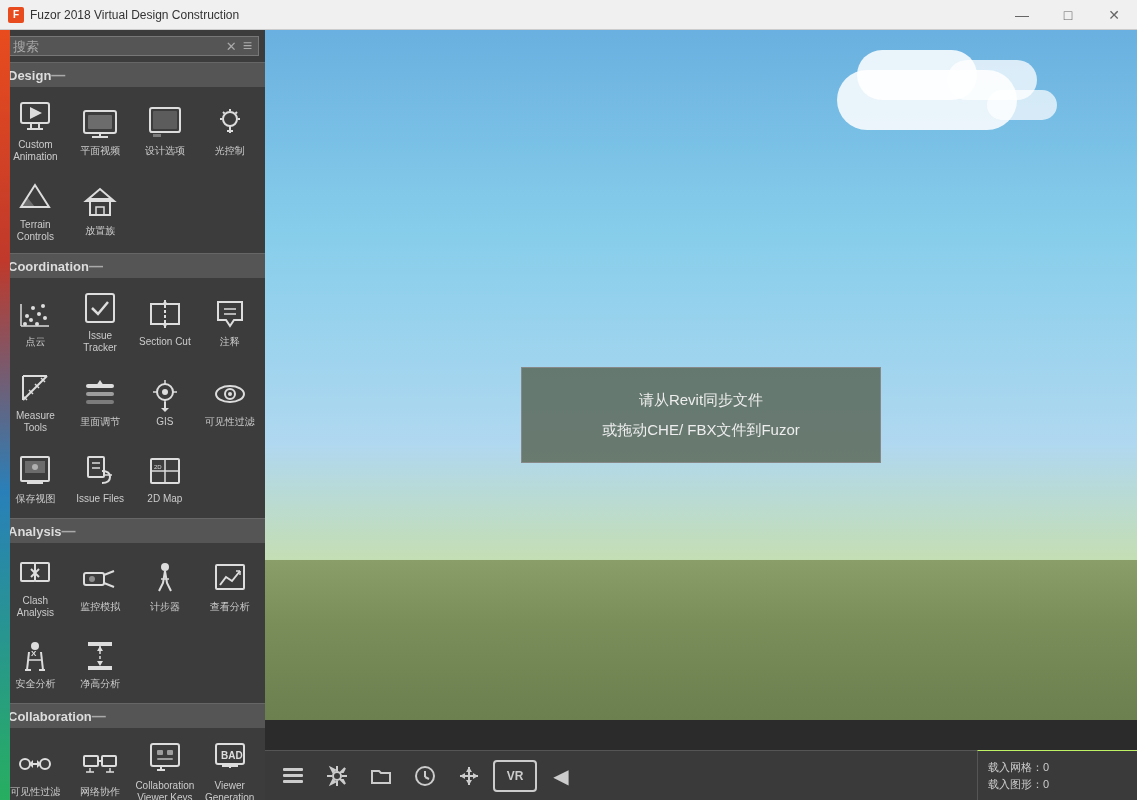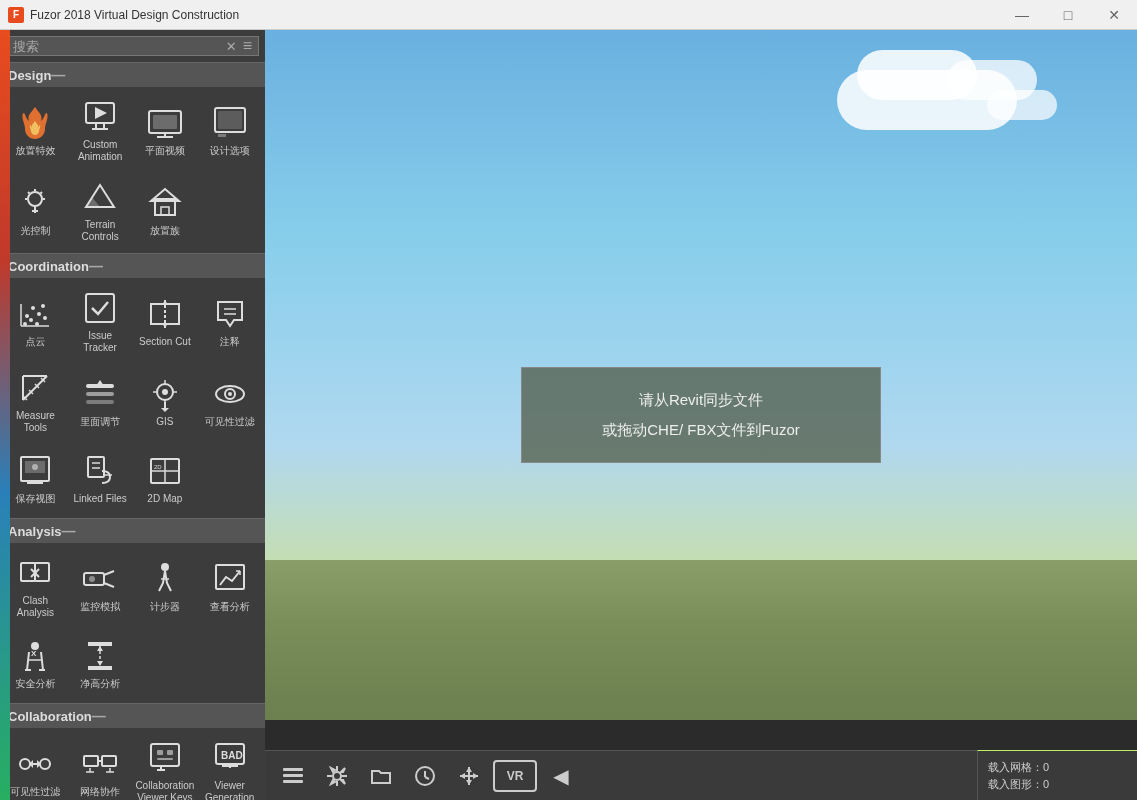--- a/index.html
+++ b/index.html
@@ -141,29 +141,20 @@
       <span class="search-clear">✕</span>
       <span class="search-menu">≡</span>
     </div>
 
     <div class="section-header">
       <span>Design</span>
       <span class="section-header-collapse">—</span>
     </div>
     <div class="tools-grid">
 
-      <div class="tool-item">
-        <div class="tool-icon">
-          <svg viewBox="0 0 36 36">
-              <path d="M18 2 C14 8 10 10 12 16 C8 13 9 8 6 8 C4 14 8 18 8 24 C8 30 13 34 18 34 C23 34 28 30 28 24 C28 18 32 14 30 8 C27 8 28 13 24 16 C26 10 22 8 18 2Z" fill="#e07030"></path>
-              <path d="M18 16 C16 19 14 20 15 23 C14 22 14 20 13 20 C12 22 14 24 14 26 C14 28 16 30 18 30 C20 30 22 28 22 26 C22 24 24 22 23 20 C22 20 22 22 21 23 C22 20 20 19 18 16Z" fill="#f0c060"></path>
-            </svg>
-        </div>
-        <span class="tool-label">放置特效</span>
-      </div>
 
       <div class="tool-item">
         <div class="tool-icon">
           <svg viewBox="0 0 36 36">
               <rect x="4" y="4" width="28" height="20" rx="2" fill="none" stroke="#ddd" stroke-width="2"></rect>
               <line x1="14" y1="24" x2="14" y2="30" stroke="#ddd" stroke-width="2"></line>
               <line x1="22" y1="24" x2="22" y2="30" stroke="#ddd" stroke-width="2"></line>
               <line x1="10" y1="30" x2="26" y2="30" stroke="#ddd" stroke-width="2"></line>
               <polygon points="13,8 13,20 25,14" fill="#ddd"></polygon>
             </svg>
@@ -360,21 +351,21 @@
       <div class="tool-item">
         <div class="tool-icon">
           <svg viewBox="0 0 36 36">
               <rect x="6" y="4" width="16" height="20" rx="1" fill="none" stroke="#ddd" stroke-width="2"></rect>
               <line x1="10" y1="10" x2="18" y2="10" stroke="#ddd" stroke-width="1.5"></line>
               <line x1="10" y1="15" x2="18" y2="15" stroke="#ddd" stroke-width="1.5"></line>
               <path d="M20 18 C22 18 28 18 28 24 C28 30 22 30 20 30" fill="none" stroke="#ddd" stroke-width="2"></path>
               <line x1="22" y1="22" x2="30" y2="22" stroke="#ddd" stroke-width="1.5"></line>
             </svg>
         </div>
-        <span class="tool-label">Linked Files</span>
+        <span class="tool-label">Issue Files</span>
       </div>
 
       <div class="tool-item">
         <div class="tool-icon">
           <svg viewBox="0 0 36 36">
               <rect x="4" y="6" width="28" height="24" rx="1" fill="none" stroke="#ddd" stroke-width="2"></rect>
               <line x1="4" y1="18" x2="32" y2="18" stroke="#ddd" stroke-width="1.5"></line>
               <line x1="18" y1="6" x2="18" y2="30" stroke="#ddd" stroke-width="1.5"></line>
               <text x="7" y="16" font-size="6" fill="#ddd">2D</text>
             </svg>

